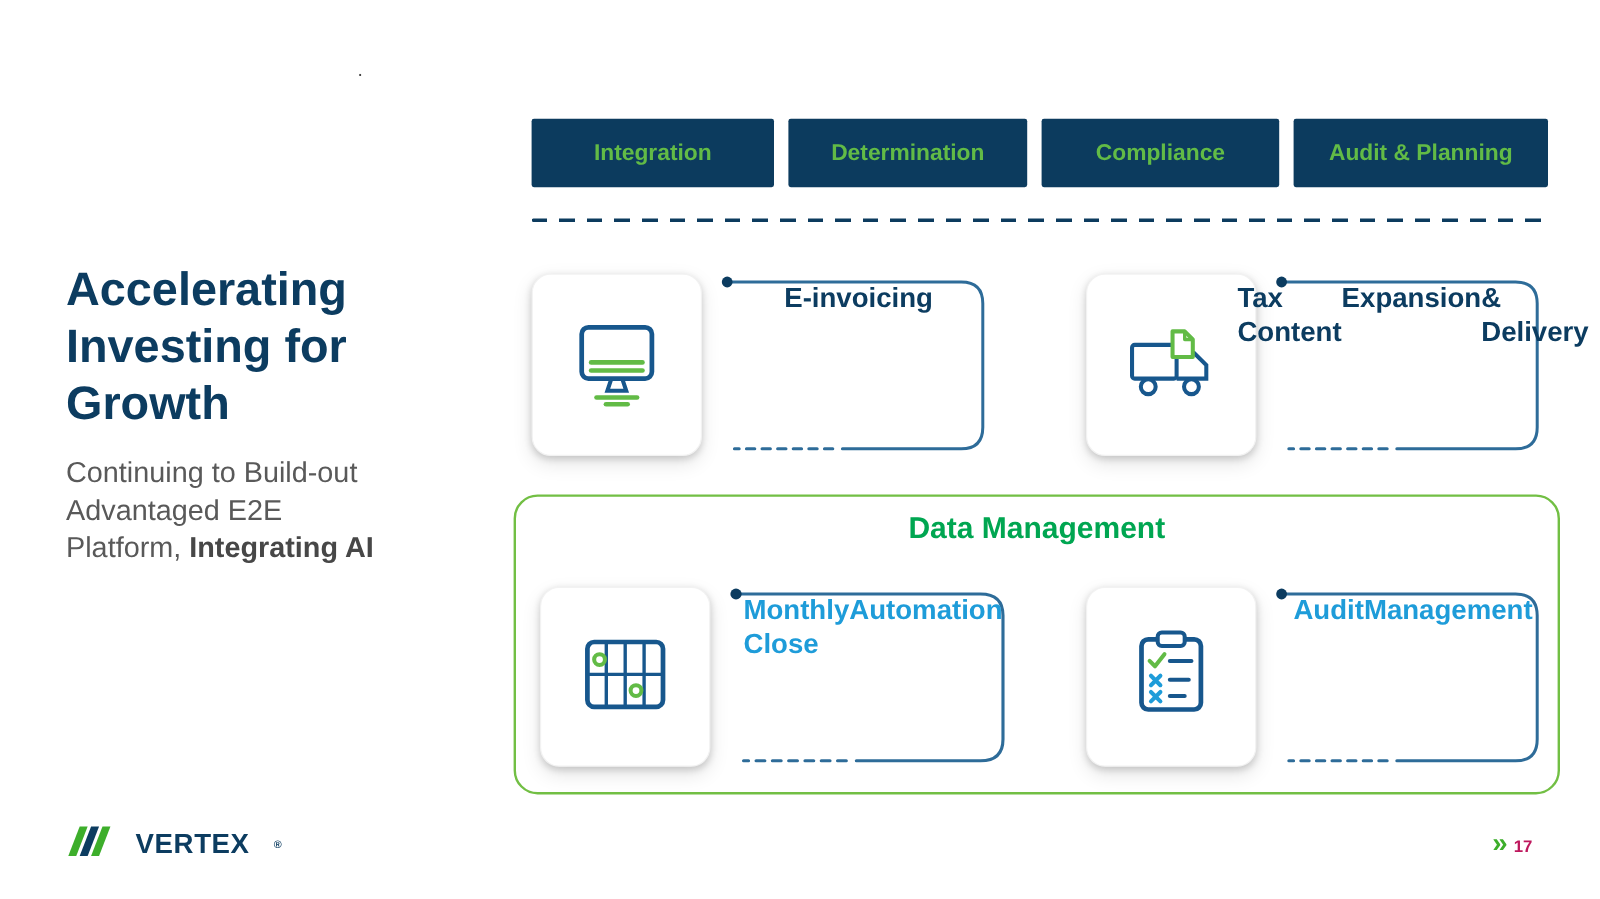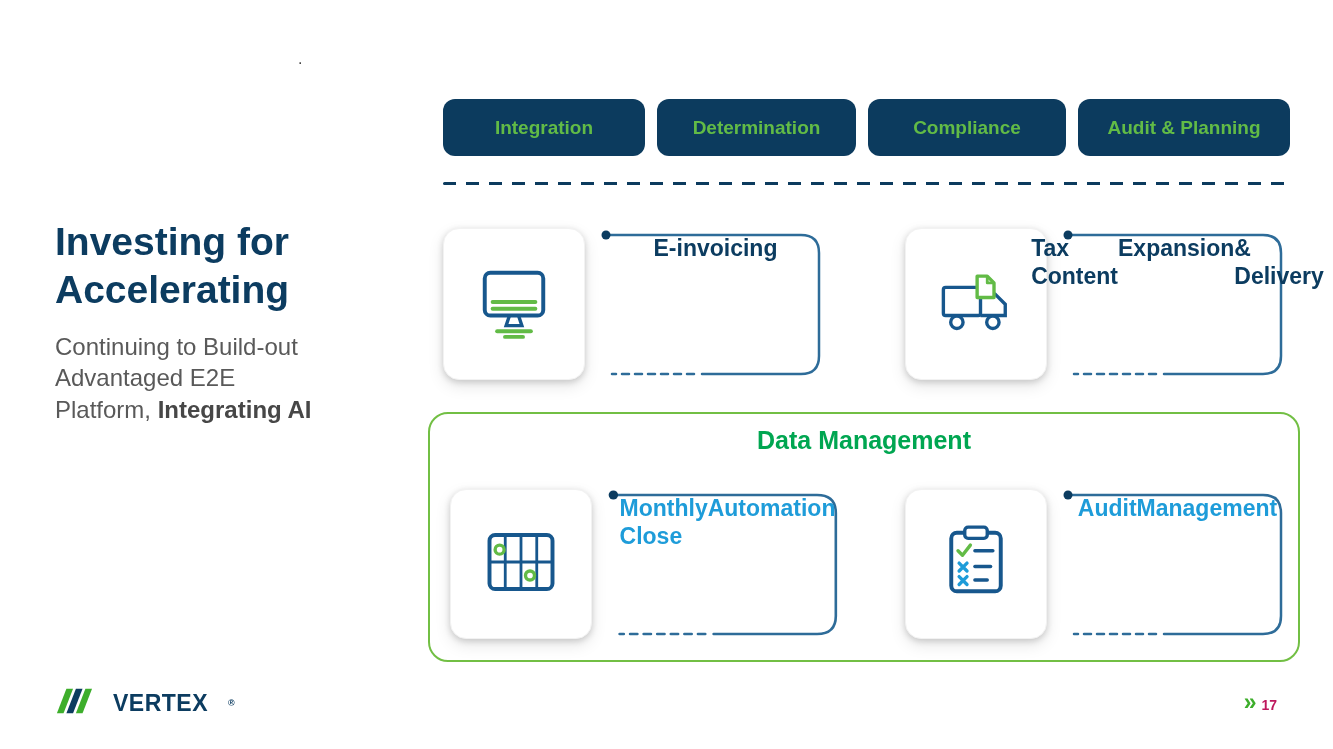--- a/index.html
+++ b/index.html
@@ -12,21 +12,21 @@
   .page-title{color:#0C3C60;font-weight:bold;font-size:39px;line-height:1.22;}
   .page-title span{display:block;}
   .page-subtitle{margin-top:18px;color:#595959;font-size:24px;line-height:1.3;}
   .page-subtitle span{display:block;}
   .page-subtitle .inline{display:inline;}
   .subtitle-bold{font-weight:bold;color:#474747;}
   .stray-period{position:absolute;left:298px;top:50px;color:#444;font-size:16px;}
   
   .pills-row{position:absolute;left:443px;top:99px;display:flex;gap:12px;}
   .pill{
-    height:57px;border-radius:12px;background:#0C3B5E;color:#62BB46;
+    height:57px;border-radius:2px;background:#0C3B5E;color:#62BB46;
     font-weight:bold;font-size:19px;display:flex;align-items:center;justify-content:center;
   }
   .pill-1{width:202px;}.pill-2{width:199px;}.pill-3{width:198px;}.pill-4{width:212px;}
   
   .divider-dashed{
     position:absolute;left:443px;top:182px;width:847px;height:3px;border-radius:2px;
     background:repeating-linear-gradient(90deg,#0C3B5E 0 13px,transparent 13px 23px);
   }
   
   .tile{
@@ -72,22 +72,23 @@
 </style>
 </head>
 <body>
 
 <div class="slide">
 
   <span class="stray-period">.</span>
 
   <div class="left-panel">
     <div class="page-title">
+      <span>Accelerating</span>
       <span>Investing for</span>
-      <span>Accelerating</span>
+      <span>Growth</span>
     </div>
     <div class="page-subtitle">
       <span>Continuing to Build-out</span>
       <span>Advantaged E2E</span>
       <span>
         <span class="inline">Platform, </span><span class="inline subtitle-bold">Integrating AI</span>
       </span>
     </div>
   </div>
 

